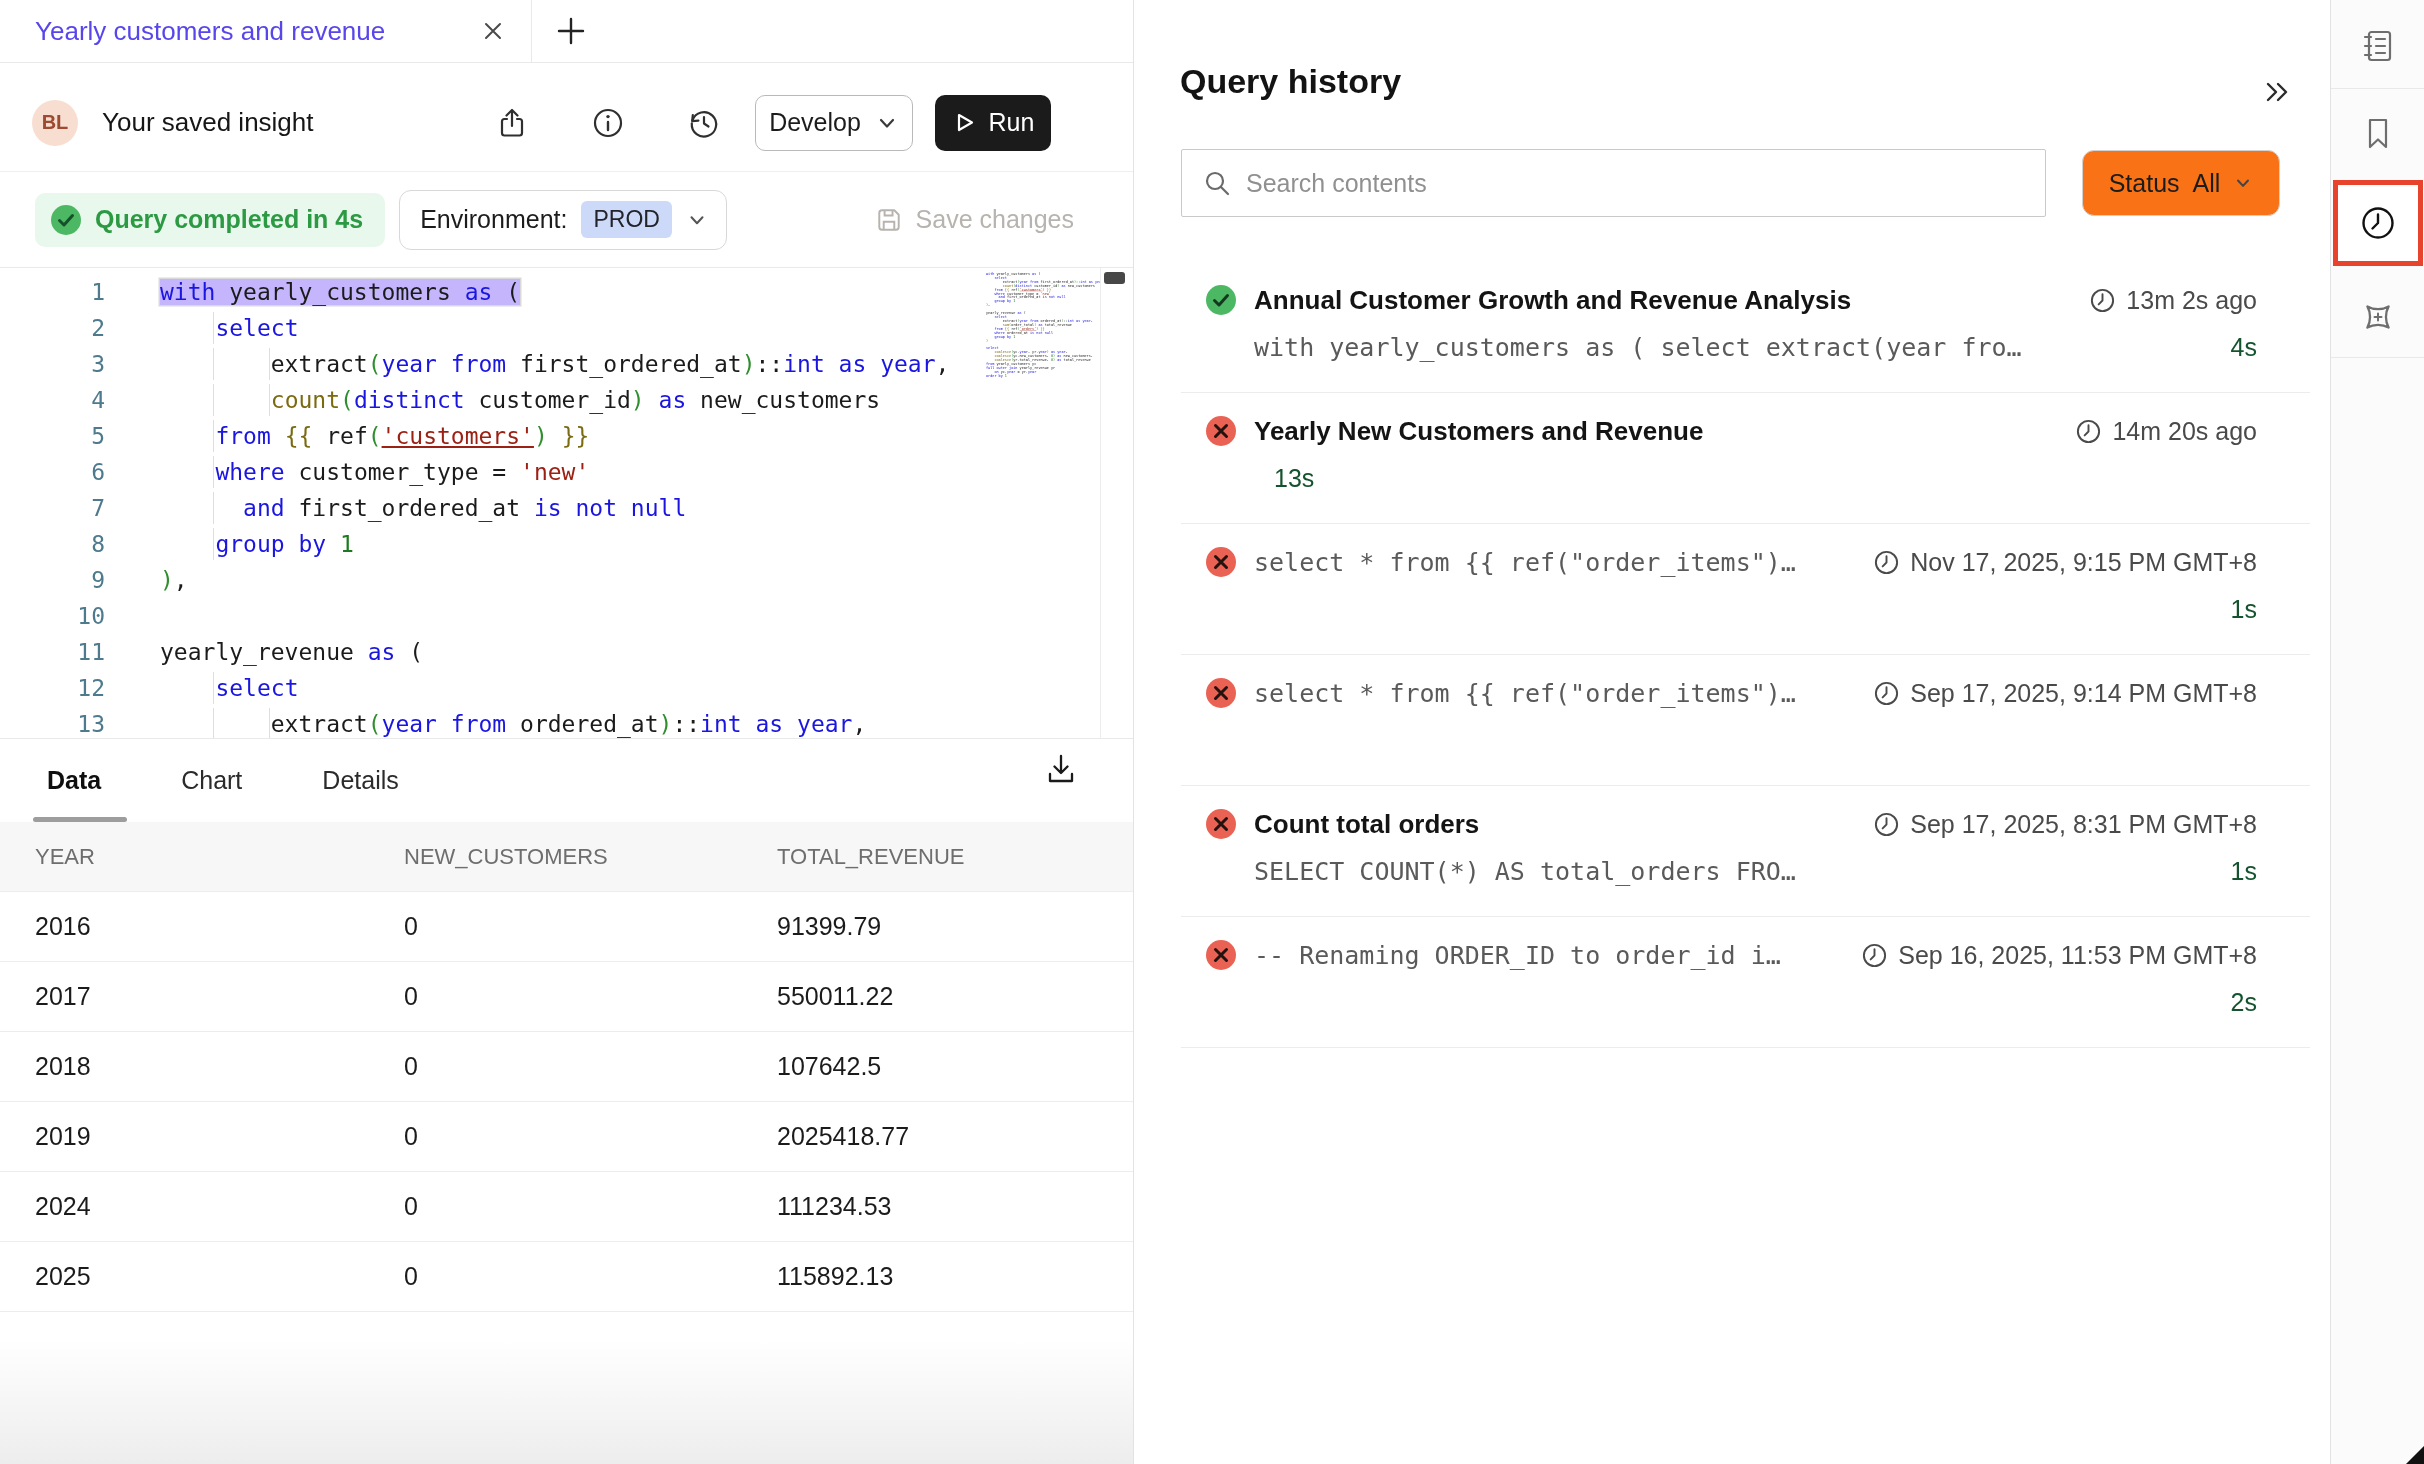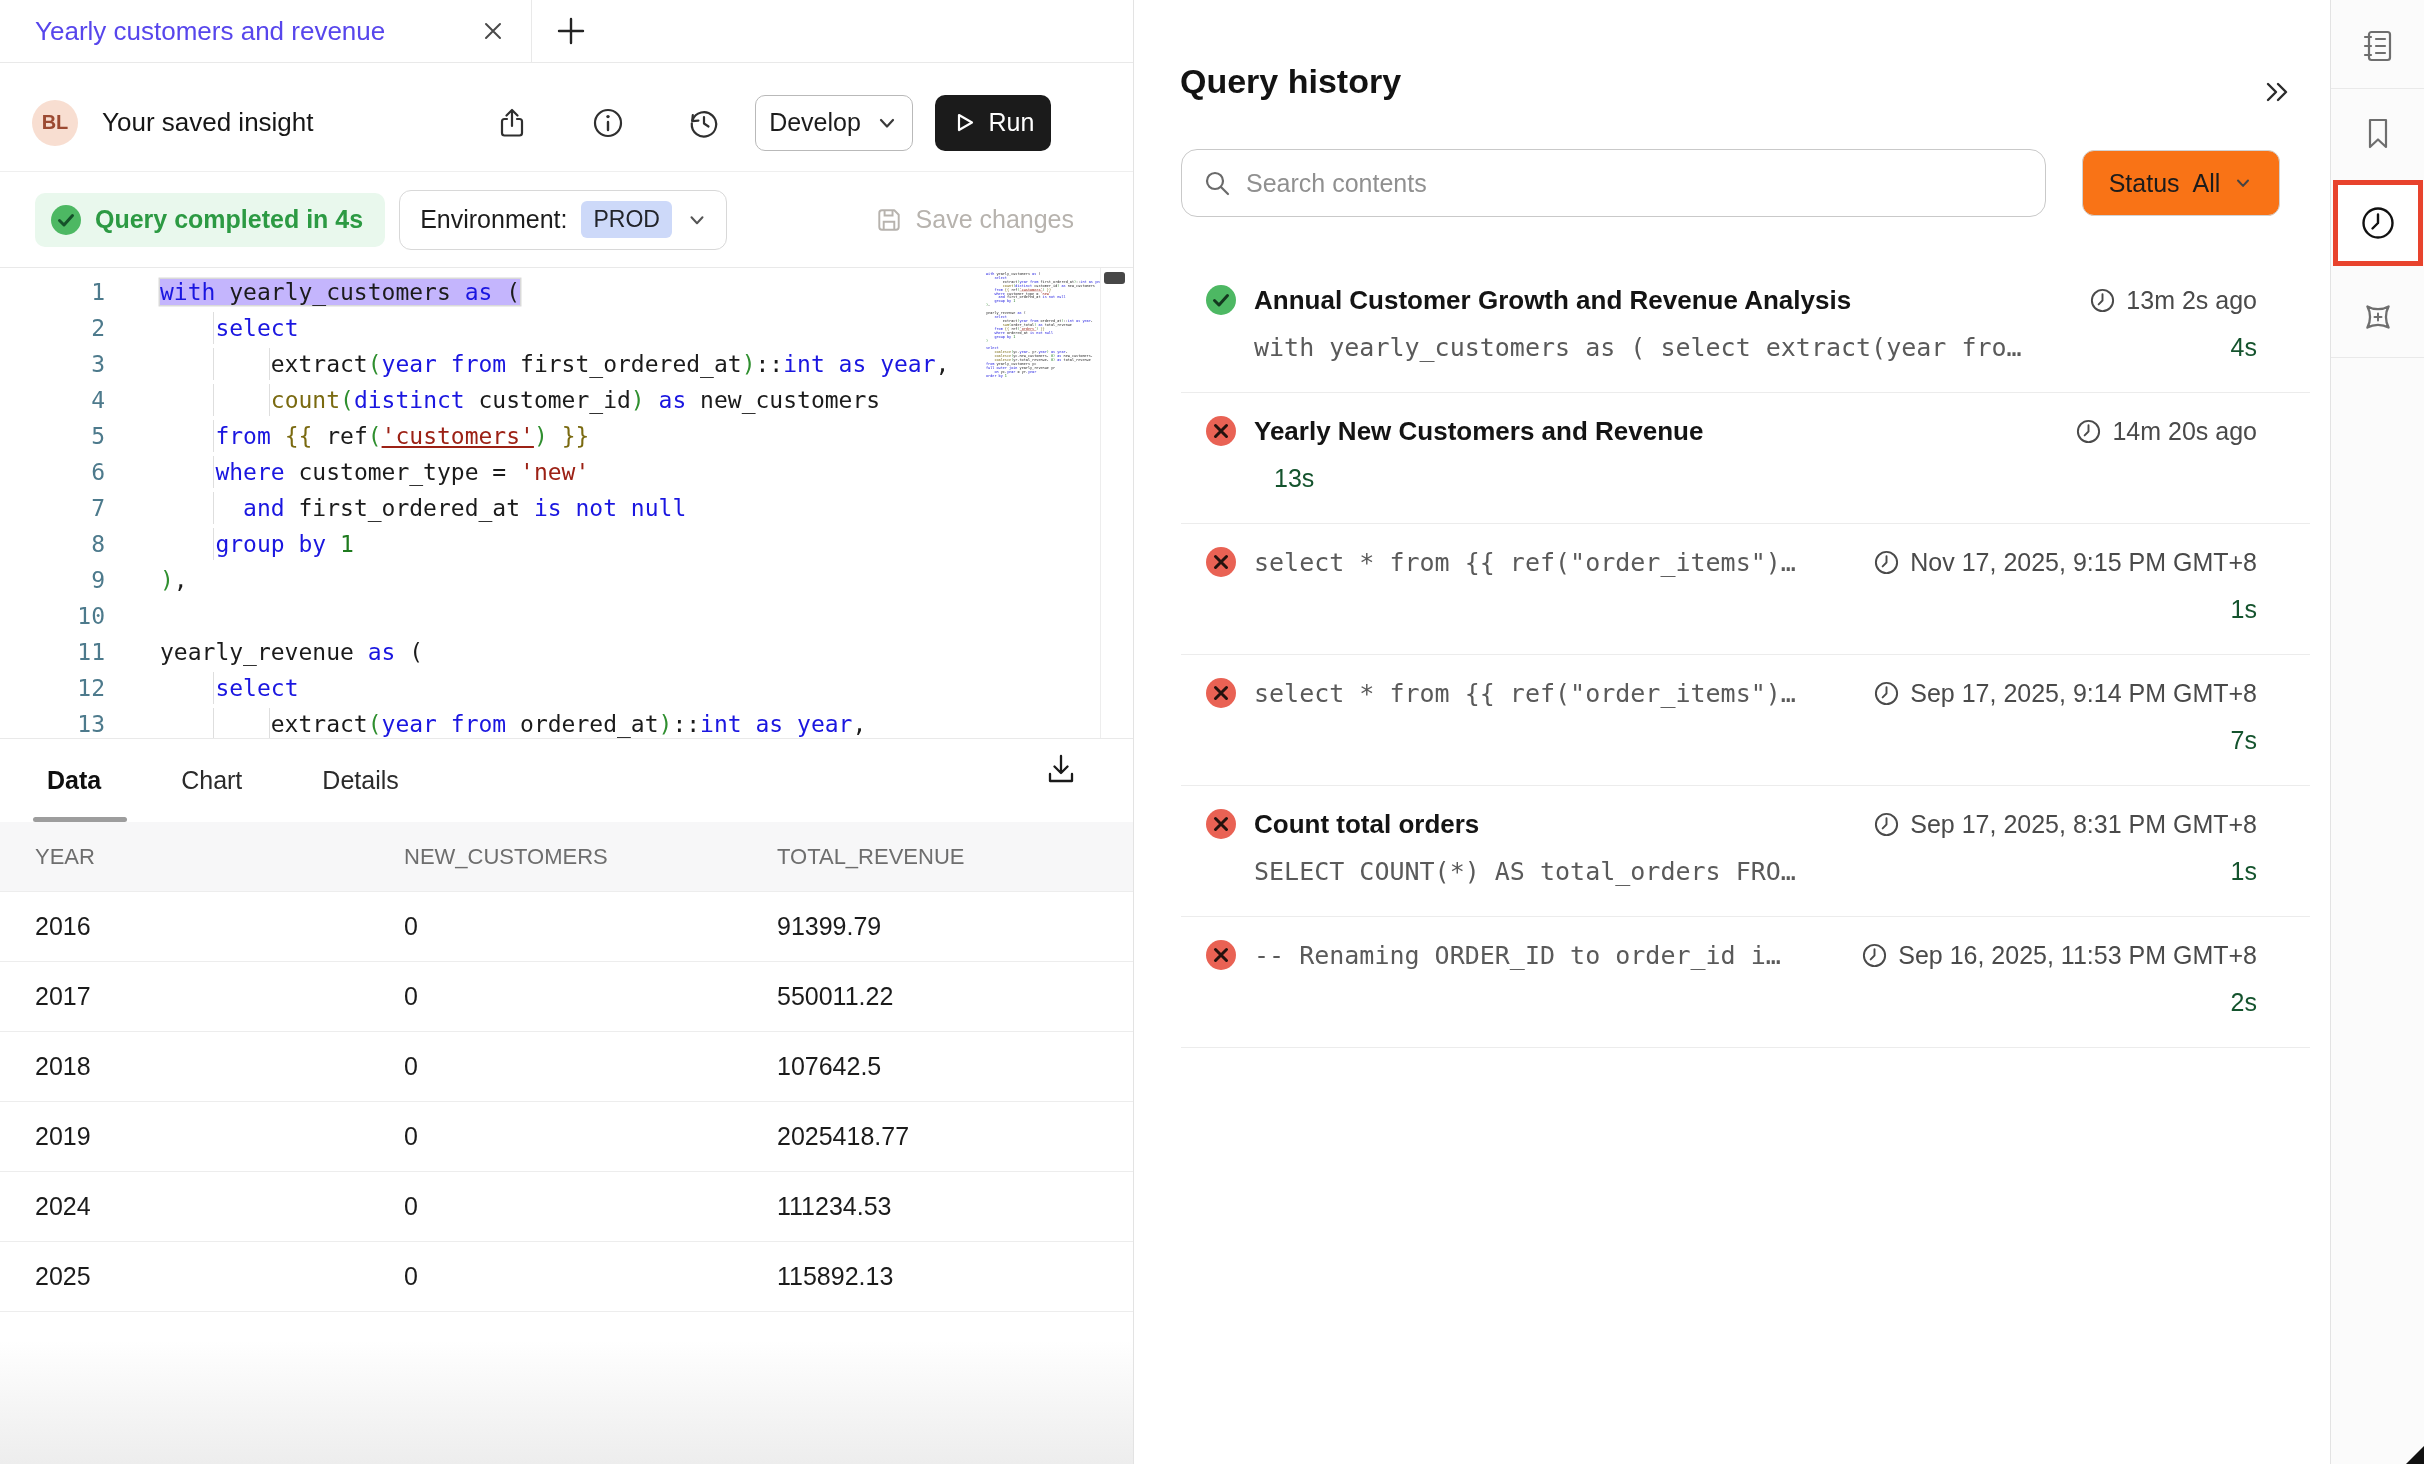--- a/index.html
+++ b/index.html
@@ -59,21 +59,21 @@
   .tbl{left:0;top:822px;width:1133px;}
   .trow{display:grid;grid-template-columns:369px 373px 1fr;height:70px;align-items:center;padding-left:35px;
         border-bottom:1px solid #ededed;font-size:25px;color:#1b1b1b;box-sizing:border-box;}
   .thead{background:#F7F7F8;color:#6e6e6e;font-size:22px;font-weight:500;}
   .fade-bottom{left:0;top:1340px;width:1133px;height:124px;background:linear-gradient(#ffffff, #ededed);}
   
   .qh-panel{left:1134px;top:0;width:1196px;height:1464px;background:#fff;}
   .qh-title{position:absolute;left:46px;top:62px;font-size:34px;font-weight:600;color:#131313;}
   .qh-collapse{position:absolute;right:36px;top:76px;}
   .qh-searchrow{position:absolute;left:47px;top:150px;width:1099px;height:66px;display:flex;align-items:center;gap:36px;}
-  .qh-search{flex:1;height:66px;border:1.5px solid #c9c9c9;border-radius:16px;position:relative;display:flex;align-items:center;}
+  .qh-search{flex:1;height:66px;border:1.5px solid #c9c9c9;border-radius:2px;position:relative;display:flex;align-items:center;}
   .qh-search input{border:none;outline:none;background:transparent;width:100%;height:100%;padding:0 20px 0 64px;
                    font-size:25px;color:#1b1b1b;font-family:"Liberation Sans",sans-serif;}
   .qh-search input::placeholder{color:#909090;}
   .qh-search .mag{position:absolute;left:20px;top:18px;}
   .status-filter{width:198px;height:66px;border:1.5px solid #d2d2d2;border-radius:12px;background:#f97316;display:flex;
                  align-items:center;justify-content:center;gap:13px;font-size:25px;color:#1c1c1c;cursor:pointer;}
   .status-filter .lbl{font-weight:500;}
   .qh-list{position:absolute;left:47px;top:262px;width:1129px;}
   .qh-item{height:131px;border-bottom:1px solid #ececec;padding:20px 53px 0 23px;box-sizing:border-box;cursor:pointer;}
   .qh-row1{display:flex;align-items:center;gap:16px;height:36px;}
@@ -373,24 +373,20 @@
             </svg>
             <span class="qh-item-title mono">select * from {{ ref("order_items")…</span>
             <span class="qh-meta">
               <svg width="27" height="27" viewBox="0 0 28 28">
                 <circle cx="14" cy="14" r="11" stroke="#4a4a4a" stroke-width="2" fill="none"></circle>
                 <path d="M14 14 V7.5 M14 14 L10 18" stroke="#4a4a4a" stroke-width="2" stroke-linecap="round"></path>
               </svg>
               <span>Sep 17, 2025, 9:14 PM GMT+8</span>
             </span>
           </div>
-          <div class="qh-row2">
-            <span class="qh-preview"></span>
-            <span class="qh-duration">7s</span>
-          </div>
         </div>
         <div class="qh-item">
           <div class="qh-row1">
             <svg class="st-icon" viewBox="0 0 34 34">
               <circle cx="17" cy="17" r="15" fill="#E96254"></circle>
               <path d="M11.5 11.5 L22.5 22.5 M22.5 11.5 L11.5 22.5" stroke="#23120e" stroke-width="3" fill="none" stroke-linecap="round"></path>
             </svg>
             <span class="qh-item-title">Count total orders</span>
             <span class="qh-meta">
               <svg width="27" height="27" viewBox="0 0 28 28">

